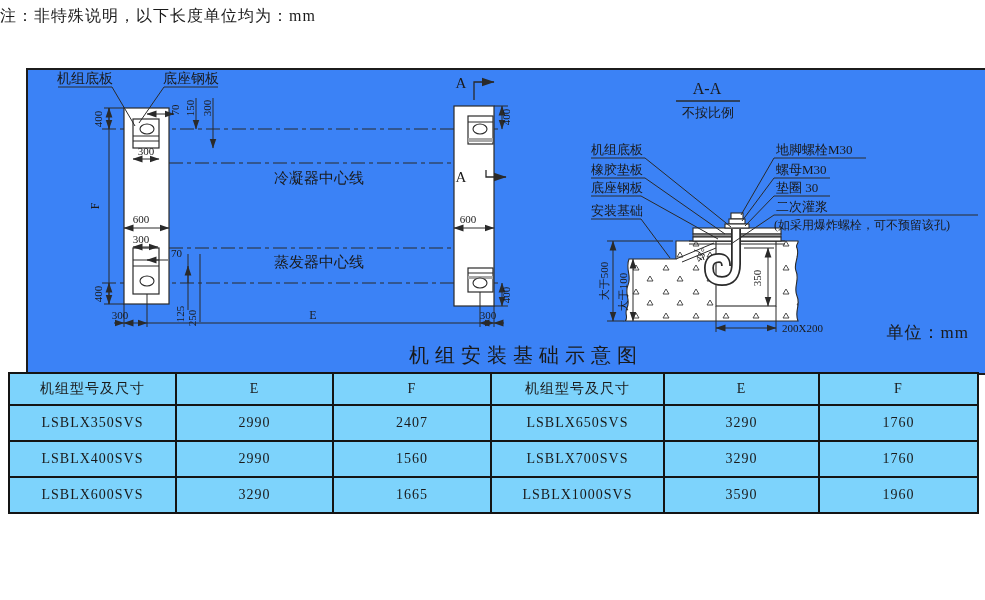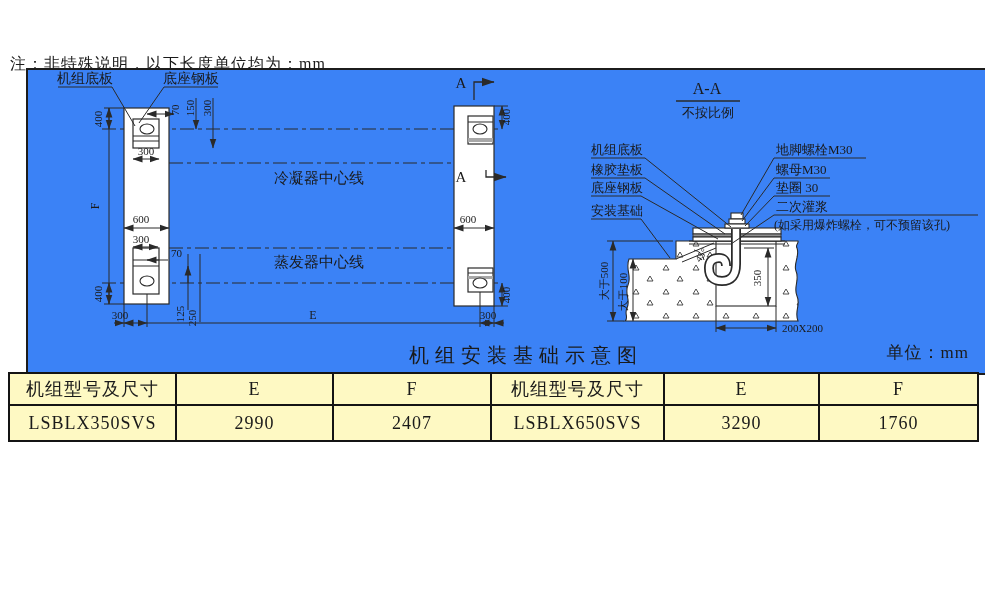--- a/index.html
+++ b/index.html
@@ -1,34 +1,34 @@
 <!DOCTYPE html>
 <html><head>
 <meta charset="utf-8">
 <style>
   html,body{margin:0;padding:0;}
   body{width:985px;height:600px;background:#ffffff;position:relative;overflow:hidden;
        font-family:"Liberation Serif","DejaVu Serif",serif;color:#1a1a1a;}
-  .note{position:absolute;left:10px;top:6px;font-size:16px;letter-spacing:1px;margin-top:48px;}
+  .note{position:absolute;left:0;top:6px;font-size:16px;letter-spacing:1px;}
   .diagram-box{position:absolute;left:26px;top:32px;width:959px;height:303px;
        background:#3b82f6;border:2px solid #1c1c1c;margin-top:36px;}
   .diagram-box svg{display:block;}
   svg text{fill:#1a1a1a;font-family:"Liberation Serif","DejaVu Serif",serif;}
   .t10{font-size:10px}.t11{font-size:11px}.t12{font-size:12px}
   .t13{font-size:13px}.t14{font-size:14px}.t15{font-size:15px}
   .t16{font-size:16px}.t20{font-size:20px;letter-spacing:6px}
   .ln{stroke:#2a2a2a;stroke-width:1;fill:none}
   .ln2{stroke:#2a2a2a;stroke-width:1.3;fill:none}
   .cl{stroke:#2a2a2a;stroke-width:1;fill:none;stroke-dasharray:14 4 4 4}
   .plate{fill:#ffffff;stroke:#2a2a2a;stroke-width:1.2}
   .hole{fill:#ffffff;stroke:#2a2a2a;stroke-width:1.1}
   .band{fill:#a8a8a8;stroke:none}
-  .unit-note{position:absolute;right:16px;top:341px;font-size:17px;letter-spacing:1px;}
+  .unit-note{position:absolute;right:16px;top:321px;font-size:17px;letter-spacing:1px;}
   table.spec{position:absolute;left:8px;top:372px;width:969px;border-collapse:collapse;
-       table-layout:fixed;font-size:18px;background:#fef9c3;}
+       table-layout:fixed;font-size:14px;background:#7dd3fc;}
   table.spec th,table.spec td{border:2px solid #141414;text-align:center;vertical-align:middle;
        padding:0;font-weight:normal;height:34px;letter-spacing:1px;}
   table.spec th{height:30px;}
 </style>
 </head>
 <body>
 
 <div class="note">注：非特殊说明，以下长度单位均为：mm</div>
 
 <div class="diagram-box">
@@ -265,14 +265,30 @@
   </thead>
   <tbody>
       <tr>
         <td>LSBLX350SVS</td>
         <td>2990</td>
         <td>2407</td>
         <td>LSBLX650SVS</td>
         <td>3290</td>
         <td>1760</td>
       </tr>
+      <tr>
+        <td>LSBLX400SVS</td>
+        <td>2990</td>
+        <td>1560</td>
+        <td>LSBLX700SVS</td>
+        <td>3290</td>
+        <td>1760</td>
+      </tr>
+      <tr>
+        <td>LSBLX600SVS</td>
+        <td>3290</td>
+        <td>1665</td>
+        <td>LSBLX1000SVS</td>
+        <td>3590</td>
+        <td>1960</td>
+      </tr>
     </tbody>
 </table>
 
 </body></html>

